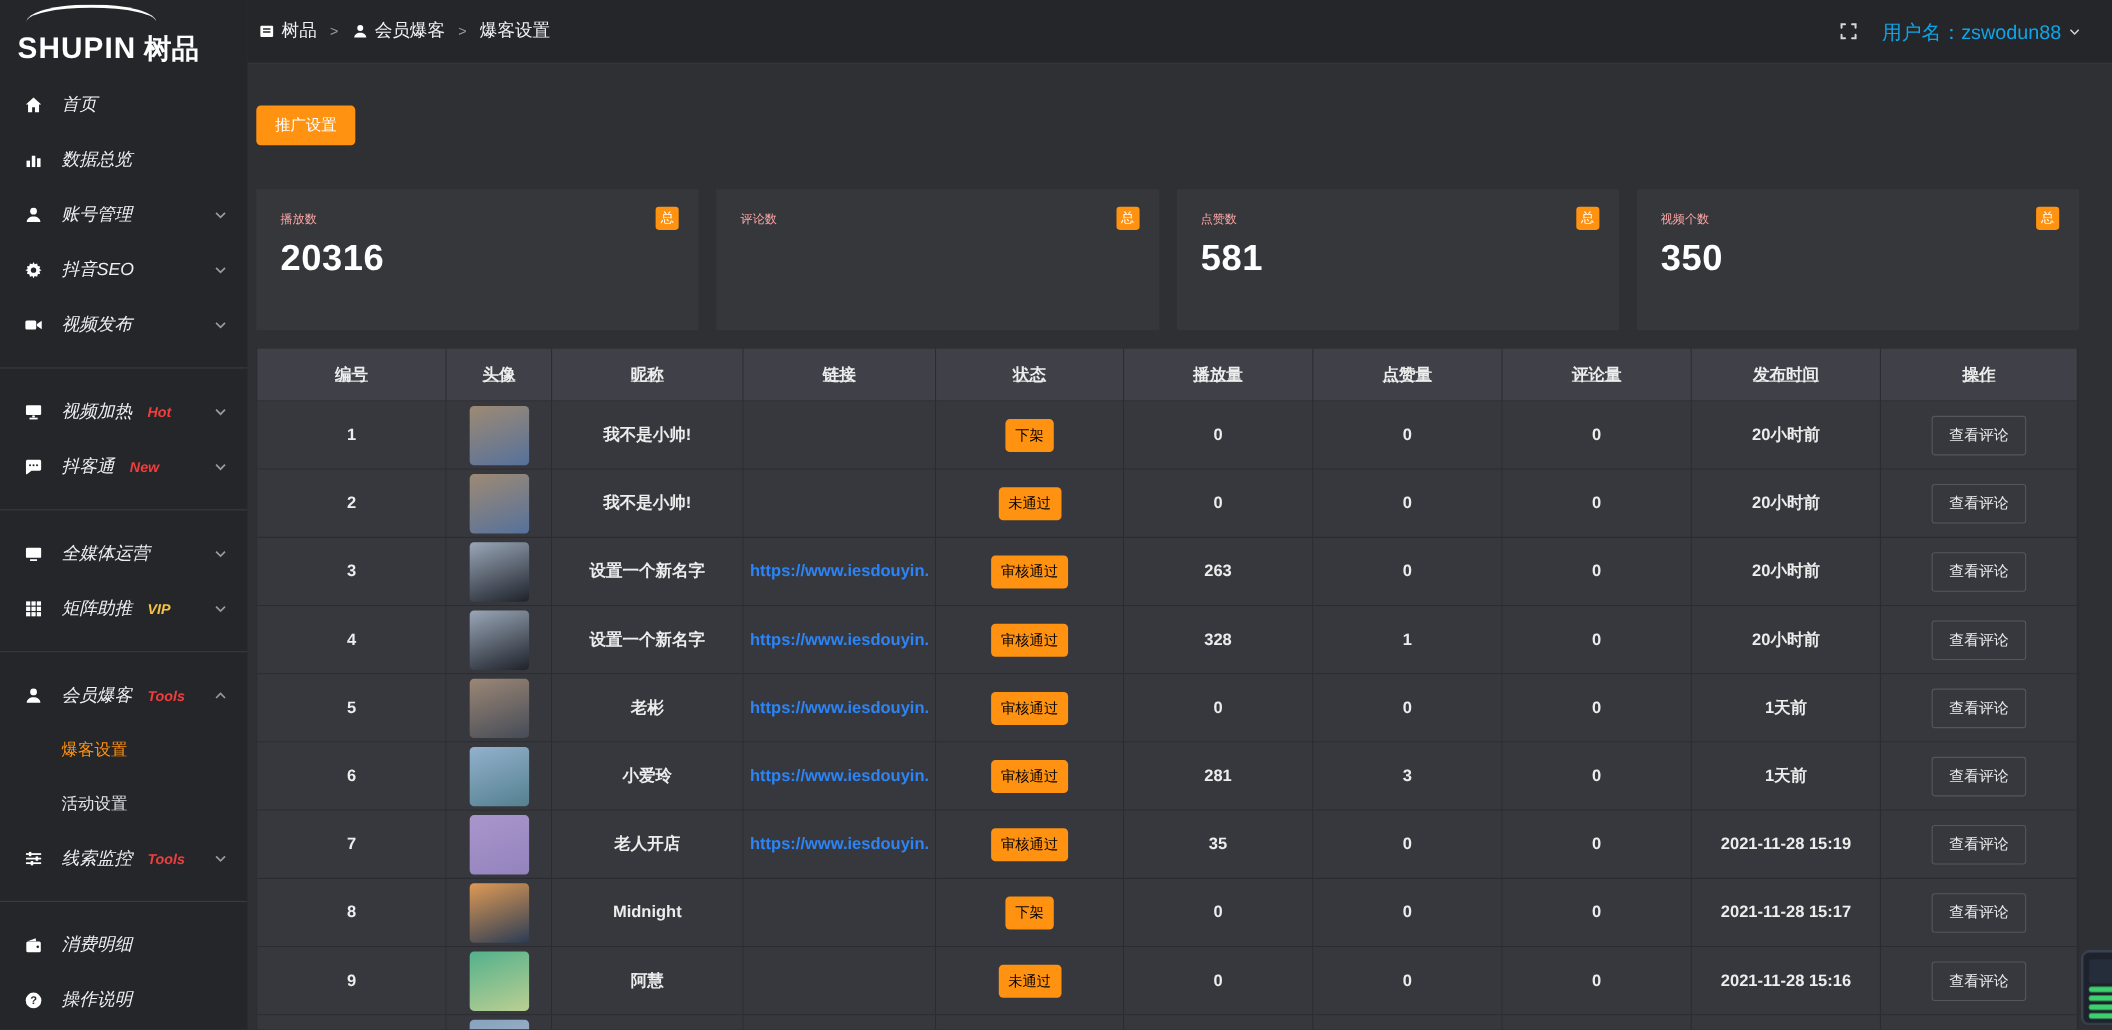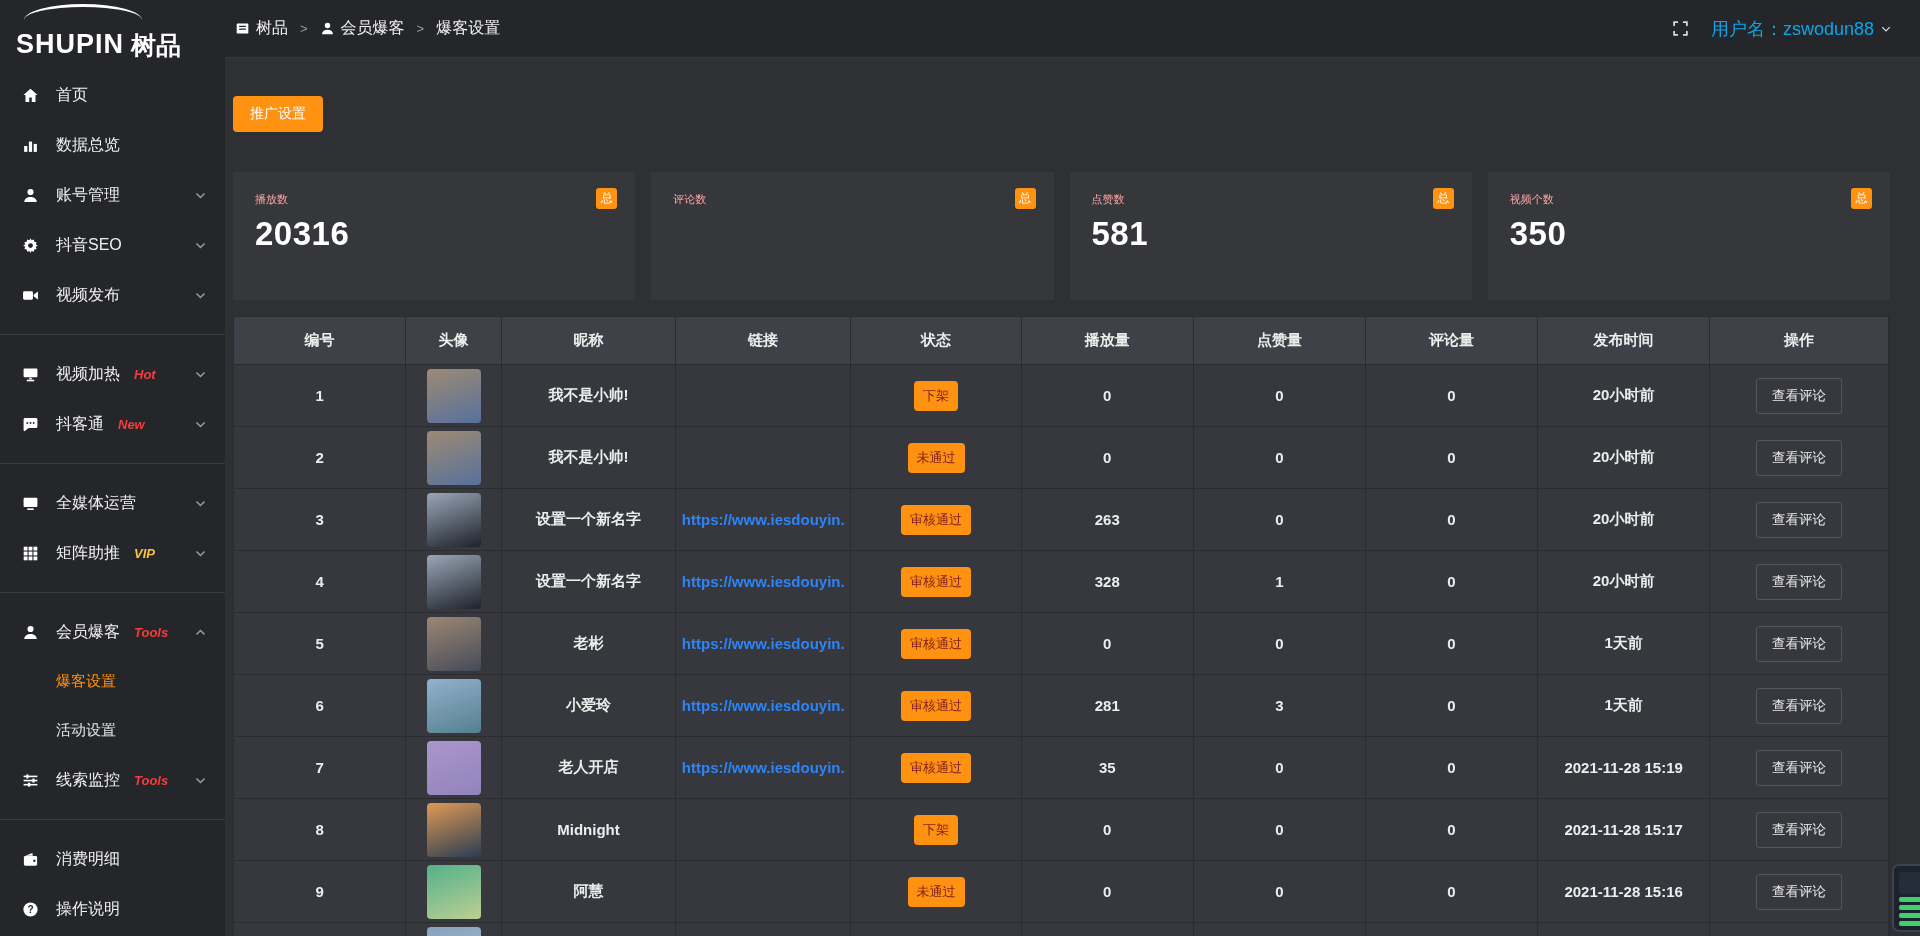--- a/index.html
+++ b/index.html
@@ -12,21 +12,21 @@
   .logo { height:58px; display:flex; align-items:flex-end; padding-left:16px; position:relative; }
   .logo-arc { position:absolute; left:24px; top:4px; width:118px; height:16px;
     border-top:3px solid #fff; border-radius:50%/100% 100% 0 0; }
   .logo-en { color:#fff; font-size:27px; font-weight:bold; letter-spacing:1px; line-height:1; }
   .logo-cn { color:#fff; font-size:25px; font-weight:bold; margin-left:7px; line-height:1; }
   .menu { padding-top:12px; }
   .side-item { height:50px; display:flex; align-items:center; padding:0 18px 0 22px;
     cursor:pointer; color:#f0f0f2; }
   .side-icon { width:17px; height:17px; margin-right:17px; display:inline-flex; }
   .side-icon svg { width:17px; height:17px; fill:#ffffff; }
-  .side-label { font-size:16px; }
+  .side-label { font-size:16px;font-style:italic; }
   .side-badge { font-size:13px; font-weight:bold; font-style:italic; margin-left:14px; }
   .side-chevron { margin-left:auto; display:inline-flex; }
   .side-chevron svg { width:13px; height:13px; }
   .side-sub { }
   .sub-item { height:49px; display:flex; align-items:center; padding-left:56px;
     font-size:15px; color:#e3e4e6; cursor:pointer; }
   .sub-item.active { color:#ff9211; }
   .side-divider { height:1px; background:#3a3b3f; margin:14px 0; }
 
   
@@ -53,27 +53,27 @@
   .stat-value { color:#fff; font-size:33px; font-weight:600; margin-top:8px; letter-spacing:.5px; }
   .stat-badge { position:absolute; top:16px; right:18px; background:#ff9211; color:#fff;
     font-size:12px; width:21px; height:21px; line-height:21px; text-align:center; border-radius:3px; }
 
   .table { margin-top:16px; background:#37383d; border:1px solid #2b2c30; border-bottom:none; }
   .trow { display:grid;
     grid-template-columns:10.4% 5.8% 10.5% 10.6% 10.3% 10.4% 10.4% 10.4% 10.4% auto; }
   .th, .td { display:flex; align-items:center; justify-content:center;
     border-right:1px solid #2b2c30; border-bottom:1px solid #2b2c30;
     color:#eceded; font-size:15px; font-weight:600; overflow:hidden; }
-  .thead .th { height:48px; background:#404148; font-weight:600; }
+  .thead .th { height:48px; background:#404148; font-weight:600;text-decoration:underline; }
   .tbody .td { height:62px; background:#37383d; }
   .avatar { width:54px; height:54px; border-radius:4px; }
   .cell-link { padding:0 6px; }
   .cell-link a { color:#2b85f8; text-decoration:none; font-weight:600; white-space:nowrap;
     overflow:hidden; max-width:100%; display:block; }
-  .status-badge { background:#ff9211; color:#7f1d1d; font-size:13px; font-weight:normal;
+  .status-badge { background:#ff9211; color:#000000; font-size:13px; font-weight:normal;
     padding:6px 9px; border-radius:4px; }
   .ghost-btn { background:transparent; border:1px solid #55565c; color:#e9eaec;
     font-size:13.5px; padding:8px 15px; border-radius:3px; cursor:pointer; font-family:inherit; }
 
   
   .float-widget { position:fixed; right:-14px; bottom:4px; width:42px; height:68px;
     background:#1d222c; border:2px solid #3a4250; border-radius:7px; padding:6px 5px; }
   .float-widget .stripe { height:5px; border-radius:2px; background:#3ecf6e; margin-top:3px; }
   .float-widget .screen { height:22px; border-radius:3px; background:#262d3a; }
 </style>

